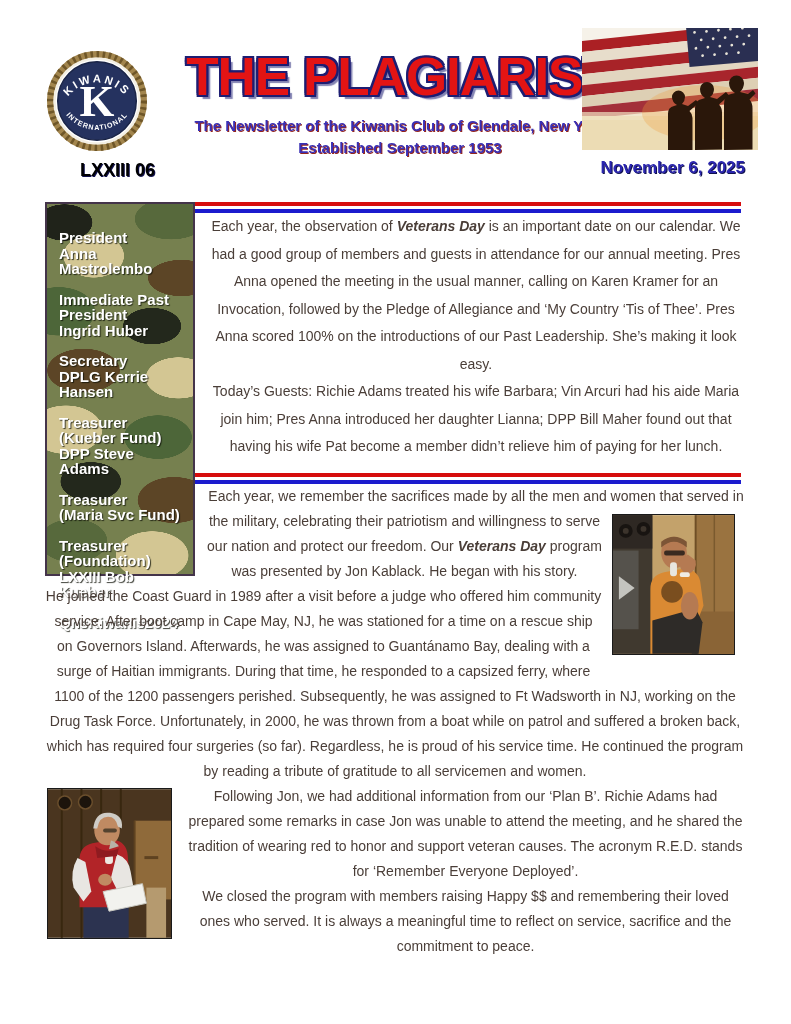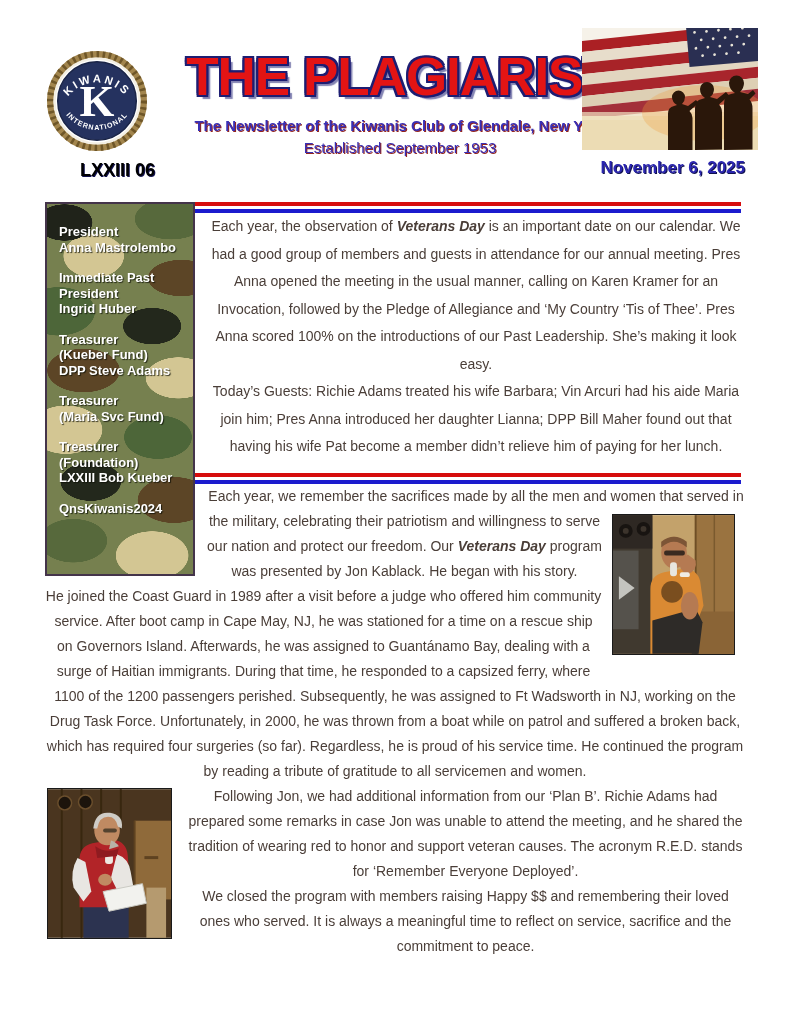--- a/index.html
+++ b/index.html
@@ -15,35 +15,35 @@
     position:absolute; left:150px; top:46px; width:500px; text-align:center;
     font-size:53px; font-weight:800; letter-spacing:-1px; color:#e31414;
     text-shadow:-2px -2px 0 #1d1d72, 2px -2px 0 #1d1d72, -2px 2px 0 #1d1d72,
                  2px 2px 0 #1d1d72, 0 -2px 0 #1d1d72, 0 2px 0 #1d1d72,
                 -2px 0 0 #1d1d72, 2px 0 0 #1d1d72, 4px 4px 1px rgba(29,29,114,0.55);
     white-space:nowrap;
   }
   .sub1 { position:absolute; top:117px; left:110px; width:580px; text-align:center;
     font-size:15px; font-weight:bold; color:#3a30b5; text-shadow:1px 1px 0 #93251f; }
   .sub2 { position:absolute; top:139px; left:110px; width:580px; text-align:center;
-    font-size:15px; font-weight:normal; color:#3a30b5; text-shadow:1px 1px 0 #93251f; }
+    font-size:15px; font-weight:bold; color:#3a30b5; text-shadow:1px 1px 0 #93251f; }
   .issue { position:absolute; left:80px; top:160px; font-size:18px; font-weight:bold;
     color:#000000; text-shadow:1px 1px 0 #10104e; }
   .date { position:absolute; right:46px; top:158px; font-size:17px; font-weight:bold;
     color:#2b26b0; text-shadow:1px 1px 0 #10104e;margin-left:40px; }
   .soldiers { position:absolute; left:582px; top:28px; width:176px; height:122px; }
 
   
   .main { margin:0 46px 0 45px; }
   .main::after { content:""; display:block; clear:both; }
 
   .sidebar {
     float:left; width:150px; height:374px; margin:0 12px 6px 0;
-    padding:20px 8px 0 12px; border:2px solid #44344a;
-    font-size:13px; font-weight:bold; line-height:15.5px; color:#fff;
+    padding:26px 8px 0 12px; border:2px solid #44344a;
+    font-size:15px; font-weight:bold; line-height:15.5px; color:#fff;
     text-shadow:1px 1px 1px rgba(15,18,8,0.8);
     background-color:#76804f;
     background-image:
       radial-gradient(ellipse 46px 30px at 12% 5%,  #20231a 60%, transparent 61%),
       radial-gradient(ellipse 60px 34px at 85% 4%,  #57693c 60%, transparent 61%),
       radial-gradient(ellipse 50px 36px at 32% 14%, #d3c693 60%, transparent 61%),
       radial-gradient(ellipse 55px 30px at 92% 20%, #5c4526 60%, transparent 61%),
       radial-gradient(ellipse 60px 40px at 8%  29%, #4d6639 60%, transparent 61%),
       radial-gradient(ellipse 48px 30px at 72% 33%, #23281c 60%, transparent 61%),
       radial-gradient(ellipse 60px 36px at 25% 45%, #5c4526 60%, transparent 61%),
@@ -162,20 +162,24 @@
         <div>President</div>
         <div>Anna Mastrolembo</div>
       </div>
 
       <div class="officer">
         <div>Immediate Past</div>
         <div>President</div>
         <div>Ingrid Huber</div>
       </div>
 
+      <div class="officer">
+        <div>Secretary</div>
+        <div>DPLG Kerrie Hansen</div>
+      </div>
 
       <div class="officer">
         <div>Treasurer</div>
         <div>(Kueber Fund)</div>
         <div>DPP Steve Adams</div>
       </div>
 
       <div class="officer">
         <div>Treasurer</div>
         <div>(Maria Svc Fund)</div>

